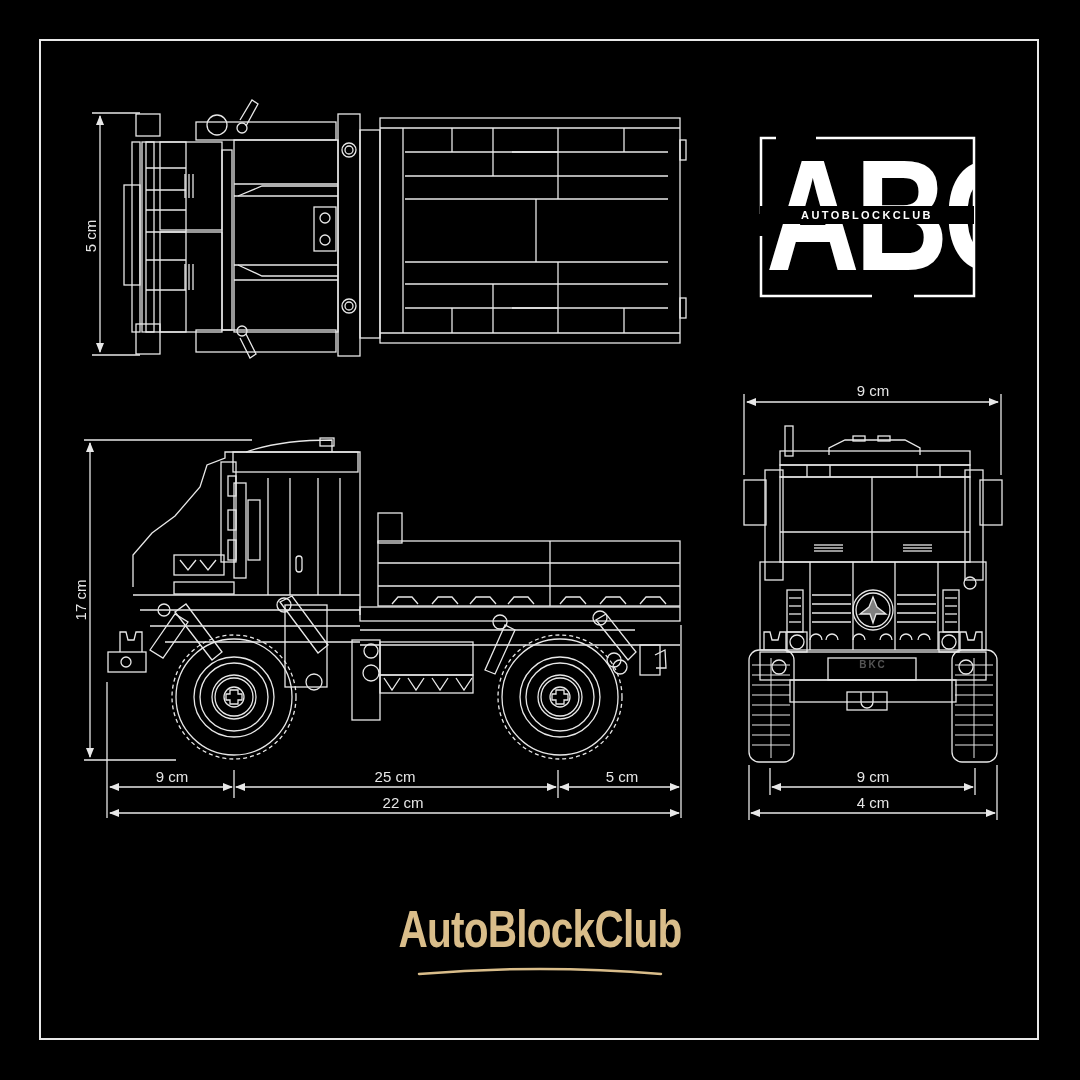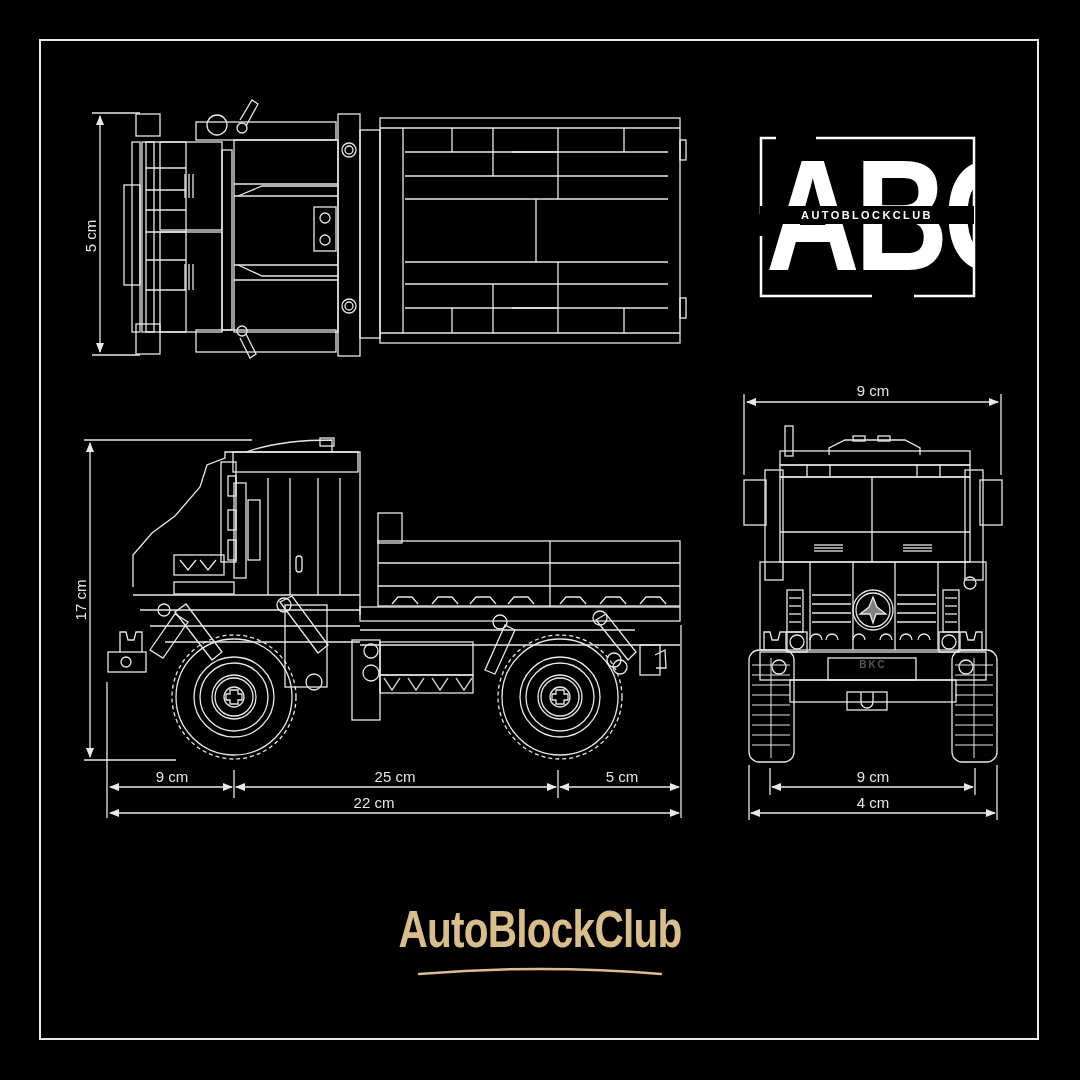--- a/index.html
+++ b/index.html
@@ -323,21 +323,21 @@
     <path d="M761,214 L761,138 L776,138"></path>
     <path d="M761,236 L761,296 L872,296"></path>
   </g>
 </svg>
 
 <div class="dim-label v" style="left:90px;top:236px;">5 cm</div>
 <div class="dim-label v" style="left:80px;top:600px;">17 cm</div>
 <div class="dim-label" style="left:172px;top:769px;">9 cm</div>
 <div class="dim-label" style="left:395px;top:769px;">25 cm</div>
 <div class="dim-label" style="left:622px;top:769px;">5 cm</div>
-<div class="dim-label" style="left:374px;top:795px;">22 cm</div>
+<div class="dim-label" style="left:403px;top:795px;">22 cm</div>
 <div class="dim-label" style="left:873px;top:383px;">9 cm</div>
 <div class="dim-label" style="left:873px;top:769px;">9 cm</div>
 <div class="dim-label" style="left:873px;top:795px;">4 cm</div>
 <div class="dim-label" style="left:873px;top:660px;font-size:10px;color:#555;font-weight:bold;letter-spacing:2px;">BKC</div>
 
 <div class="logo-box">
   <div class="logo-letters">
     <div class="logo-abc">ABC</div>
   </div>
   <div class="logo-band"></div>

